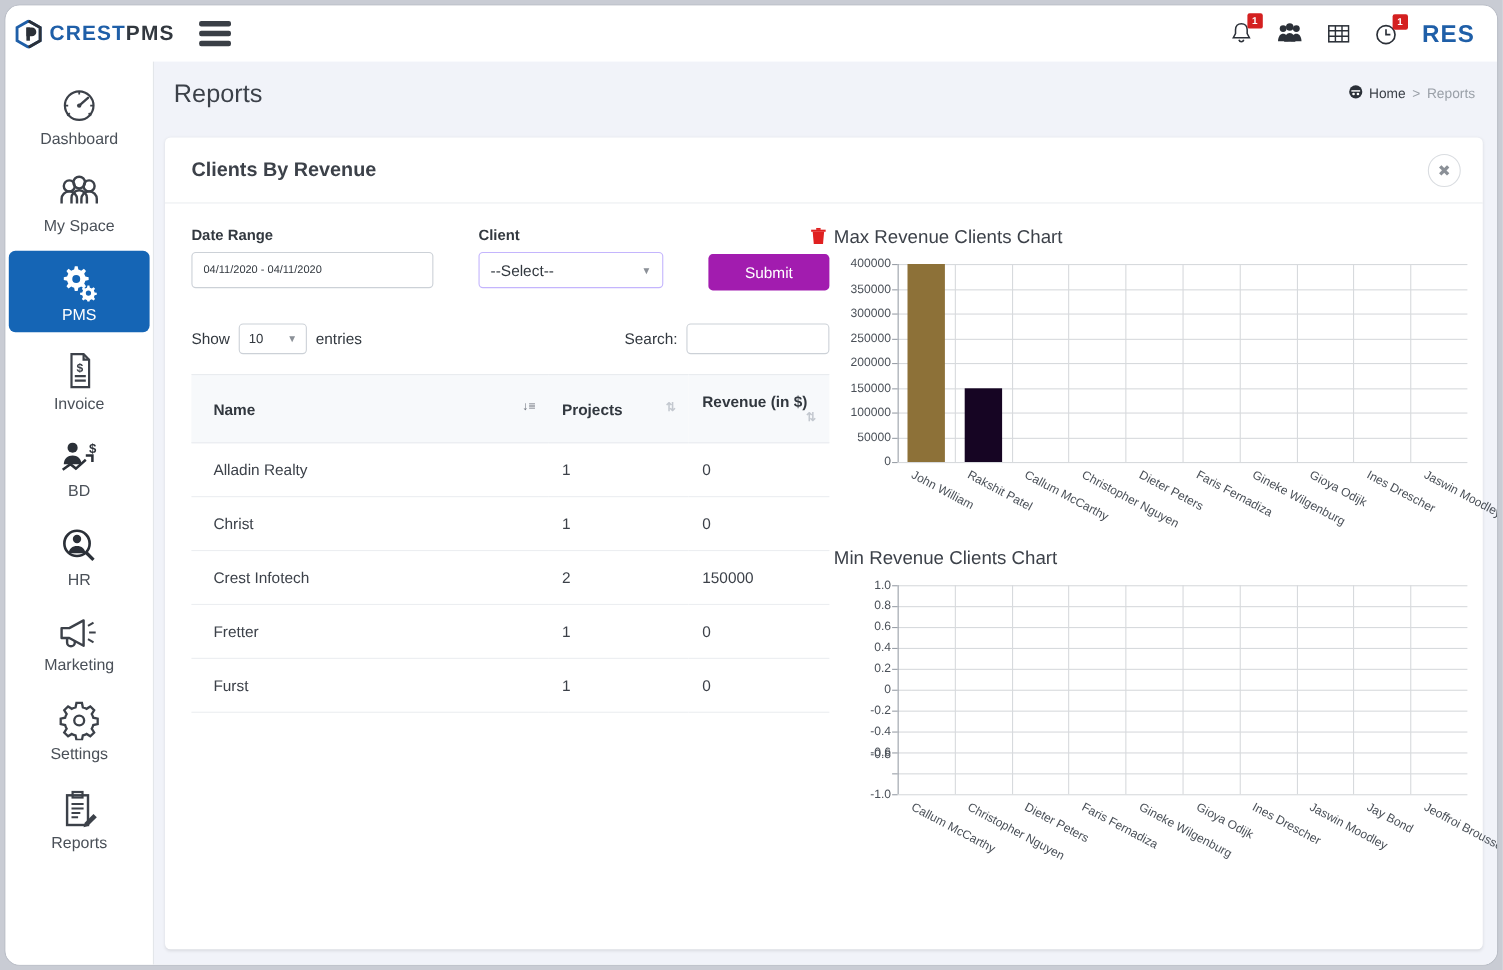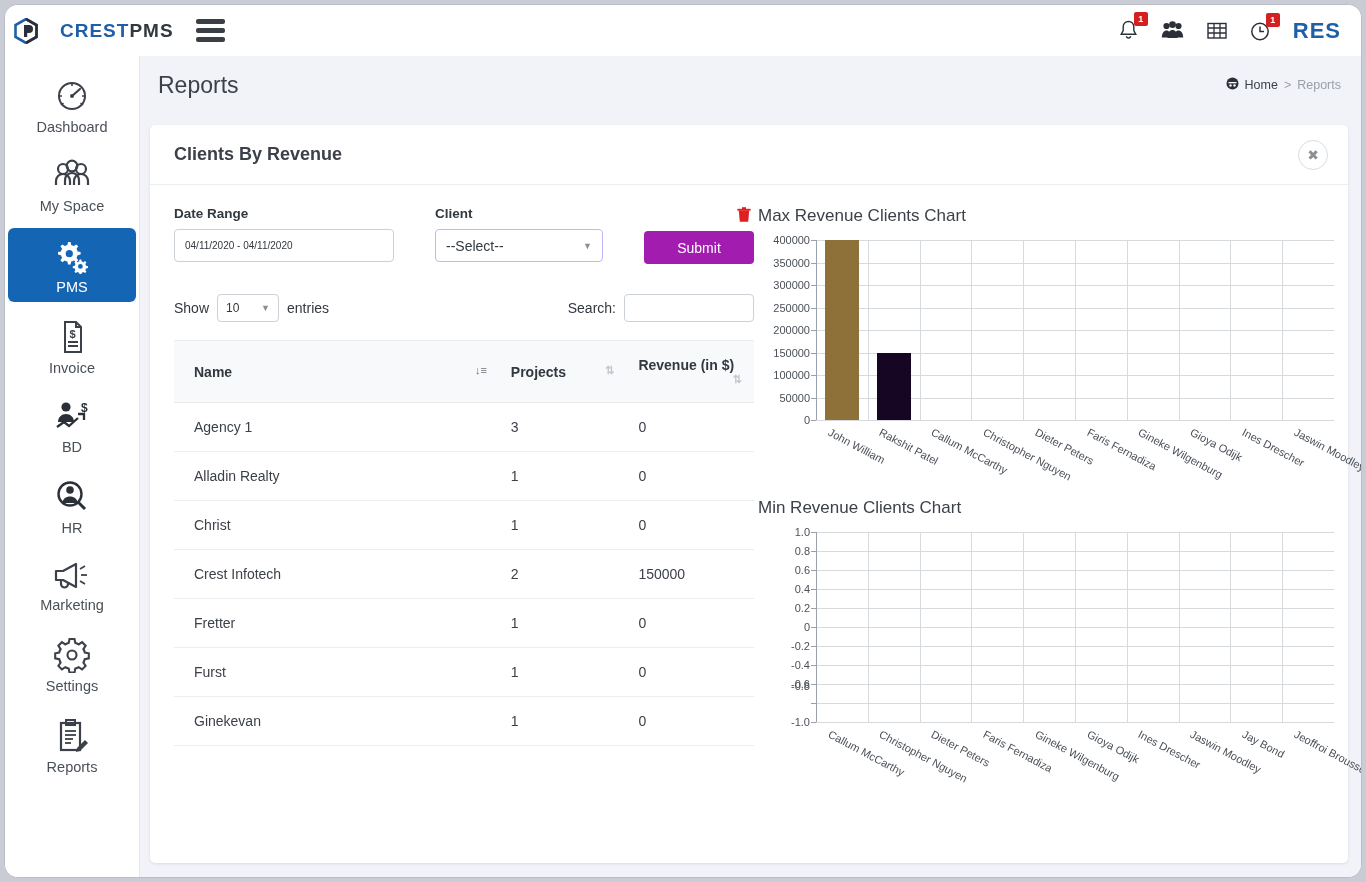--- a/index.html
+++ b/index.html
@@ -16,21 +16,21 @@
     border: 1px solid #b9bdc6;
     border-radius: 14px;
     overflow: hidden;
   }
 
   
   .topbar {
     position: absolute; left: 0; top: 0; width: 100%; height: 51px;
     background: #ffffff; display: flex; align-items: center;
   }
-  .logo { display: flex; align-items: center; margin-left: 8px; gap: 15px; }
+  .logo { display: flex; align-items: center; margin-left: 8px; }
   .logo-mark { width: 26px; height: 26px; position: relative; margin-right: 6px; }
   .logo-text { font-size: 19px; font-weight: bold; letter-spacing: 1px; }
   .logo-text .crest { color: #1f5fa8; }
   .logo-text .pms { color: #32383f; }
   .hamburger { margin-left: 22px; cursor: pointer; }
   .hamburger span {
     display: block; width: 29px; height: 5px; background: #3a3f46;
     border-radius: 2px; margin: 4px 0;
   }
   .top-right {
@@ -437,25 +437,20 @@
                   <span>Projects</span>
                   <span class="sort">⇅</span>
                 </th>
                 <th>
                   <span>Revenue (in $)</span>
                   <span class="sort">⇅</span>
                 </th>
               </tr>
             </thead>
             <tbody id="tbody">
-                <tr>
-                  <td>Agency 1</td>
-                  <td>3</td>
-                  <td>0</td>
-                </tr>
                 <tr>
                   <td>Alladin Realty</td>
                   <td>1</td>
                   <td>0</td>
                 </tr>
                 <tr>
                   <td>Christ</td>
                   <td>1</td>
                   <td>0</td>
                 </tr>
@@ -464,25 +459,20 @@
                   <td>2</td>
                   <td>150000</td>
                 </tr>
                 <tr>
                   <td>Fretter</td>
                   <td>1</td>
                   <td>0</td>
                 </tr>
                 <tr>
                   <td>Furst</td>
-                  <td>1</td>
-                  <td>0</td>
-                </tr>
-                <tr>
-                  <td>Ginekevan</td>
                   <td>1</td>
                   <td>0</td>
                 </tr>
               </tbody>
           </table>
         </div>
 
         <div class="right-col">
           <div class="chart-box" style="margin-bottom:32px;">
             <div class="chart-title">Max Revenue Clients Chart</div>

